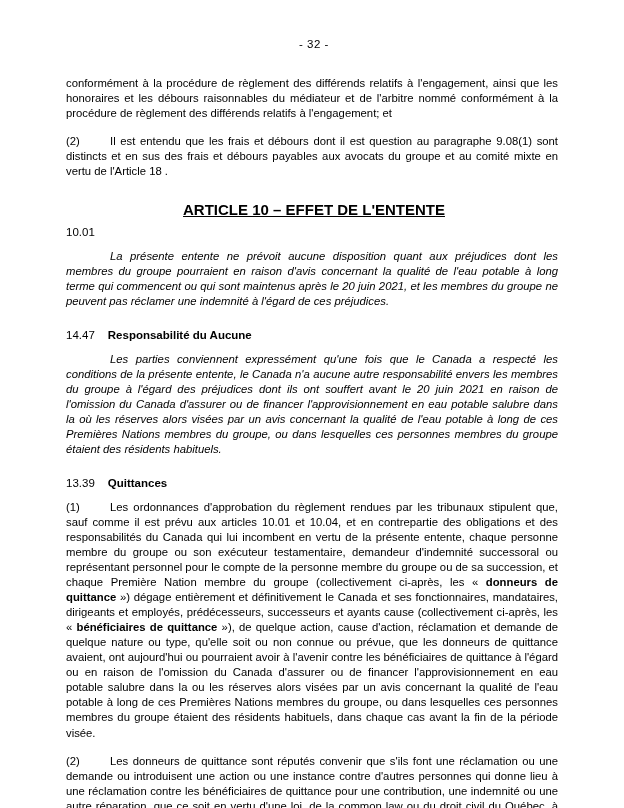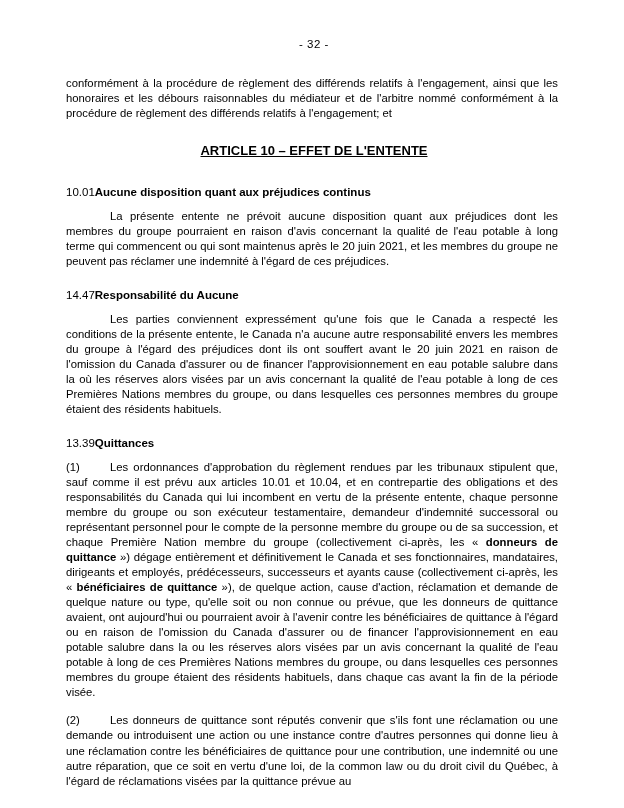--- a/index.html
+++ b/index.html
@@ -28,32 +28,34 @@
     margin: 0 0 26px 0;
   }
   p {
     margin: 0 4px 13px 0;
     font-size: 11.3px;
     line-height: 1.33;
     text-align: justify;
   }
   .indent {
     text-indent: 44px;
+    font-style: italic;
   }
   .article-heading {
     text-align: center;
     font-weight: bold;
-    font-size: 13px;
+    font-size: 15px;
     text-decoration: underline;
-    margin: 22px 0 28px 0;
+    margin: 22px 0 8px 0;
   }
   .section-heading {
     font-size: 11.5px;
     margin: 0 0 11px 0;
     display: flex;
+    gap: 13px;
     align-items: flex-start;
   }
   .section-heading .num {
     font-weight: normal;
   }
   .section-heading .title {
     font-weight: bold;
   }
   .para-marker {
     display: inline-block;
@@ -65,26 +67,28 @@
 </style>
 </head>
 <body>
 
 <div class="page">
 
   <div class="page-number">- 32 -</div>
 
   <p>conformément à la procédure de règlement des différends relatifs à l'engagement, ainsi que les honoraires et les débours raisonnables du médiateur et de l'arbitre nommé conformément à la procédure de règlement des différends relatifs à l'engagement; et</p>
 
+  <p>
+    <span class="para-marker">(2)</span><span>Il est entendu que les frais et débours dont il est question au paragraphe 9.08(1) sont distincts et en sus des frais et débours payables aux avocats du groupe et au comité mixte en vertu de l'Article 18 .</span>
+  </p>
 
   <div class="article-heading">ARTICLE 10 – EFFET DE L'ENTENTE</div>
 
   <div class="section-heading">
     <span class="num">10.01</span>
-    <span class="title">Aucune disposition quant aux préjudices continus</span>
   </div>
   <p class="indent">La présente entente ne prévoit aucune disposition quant aux préjudices dont les membres du groupe pourraient en raison d'avis concernant la qualité de l'eau potable à long terme qui commencent ou qui sont maintenus après le 20 juin 2021, et les membres du groupe ne peuvent pas réclamer une indemnité à l'égard de ces préjudices.</p>
 
   <div class="spacer-sm"></div>
 
   <div class="section-heading">
     <span class="num">14.47</span>
     <span class="title">Responsabilité du Aucune</span>
   </div>
   <p class="indent">Les parties conviennent expressément qu'une fois que le Canada a respecté les conditions de la présente entente, le Canada n'a aucune autre responsabilité envers les membres du groupe à l'égard des préjudices dont ils ont souffert avant le 20 juin 2021 en raison de l'omission du Canada d'assurer ou de financer l'approvisionnement en eau potable salubre dans la où les réserves alors visées par un avis concernant la qualité de l'eau potable à long de ces Premières Nations membres du groupe, ou dans lesquelles ces personnes membres du groupe étaient des résidents habituels.</p>

